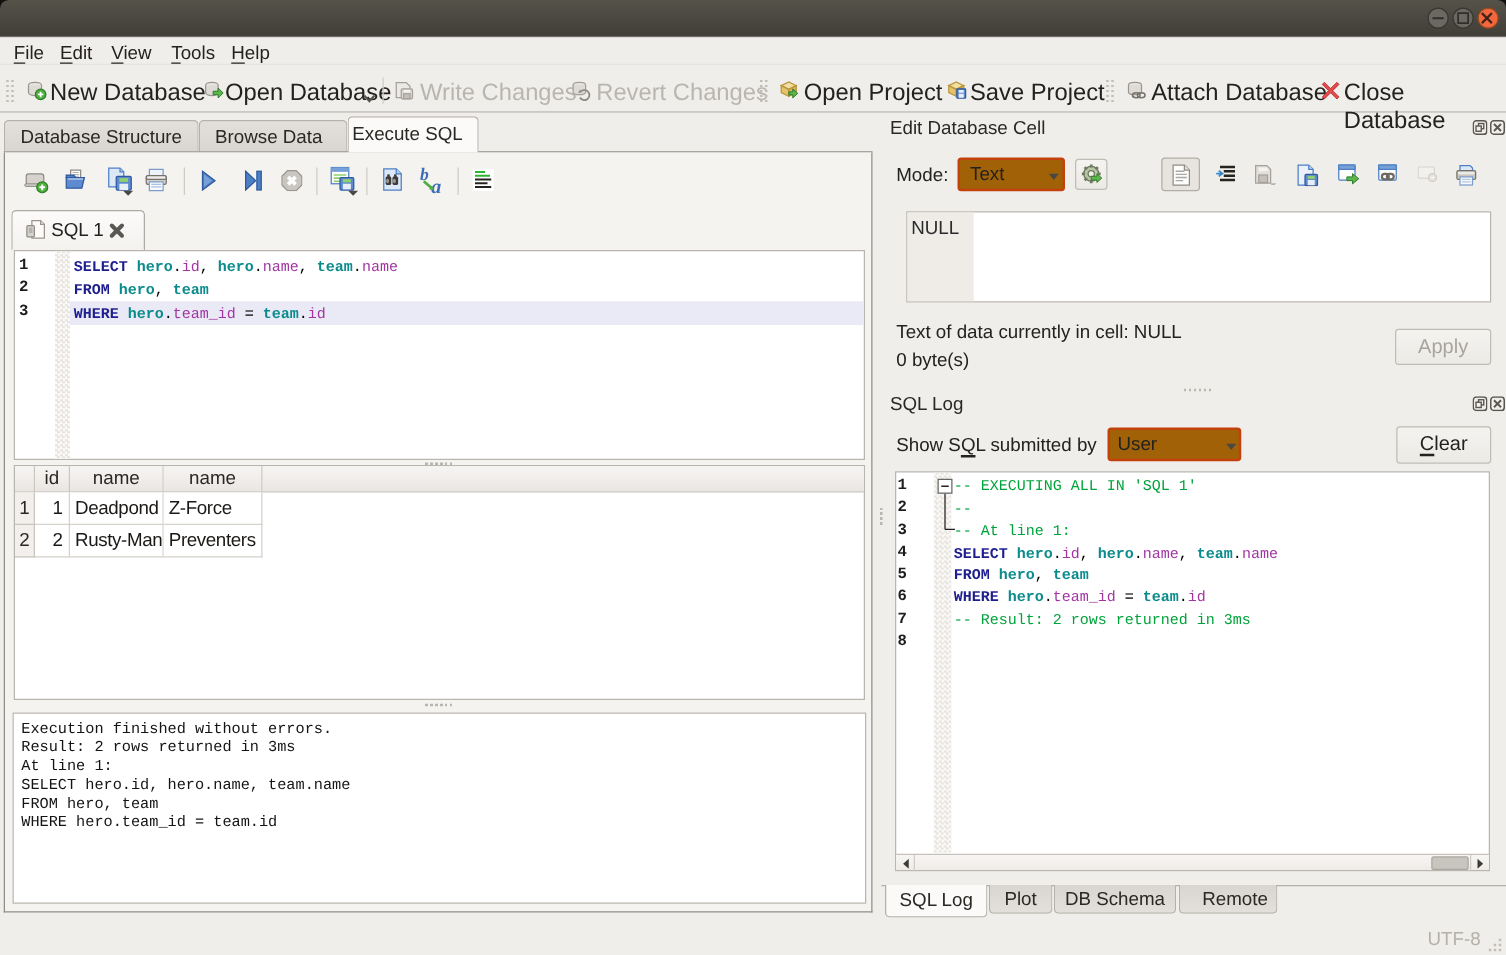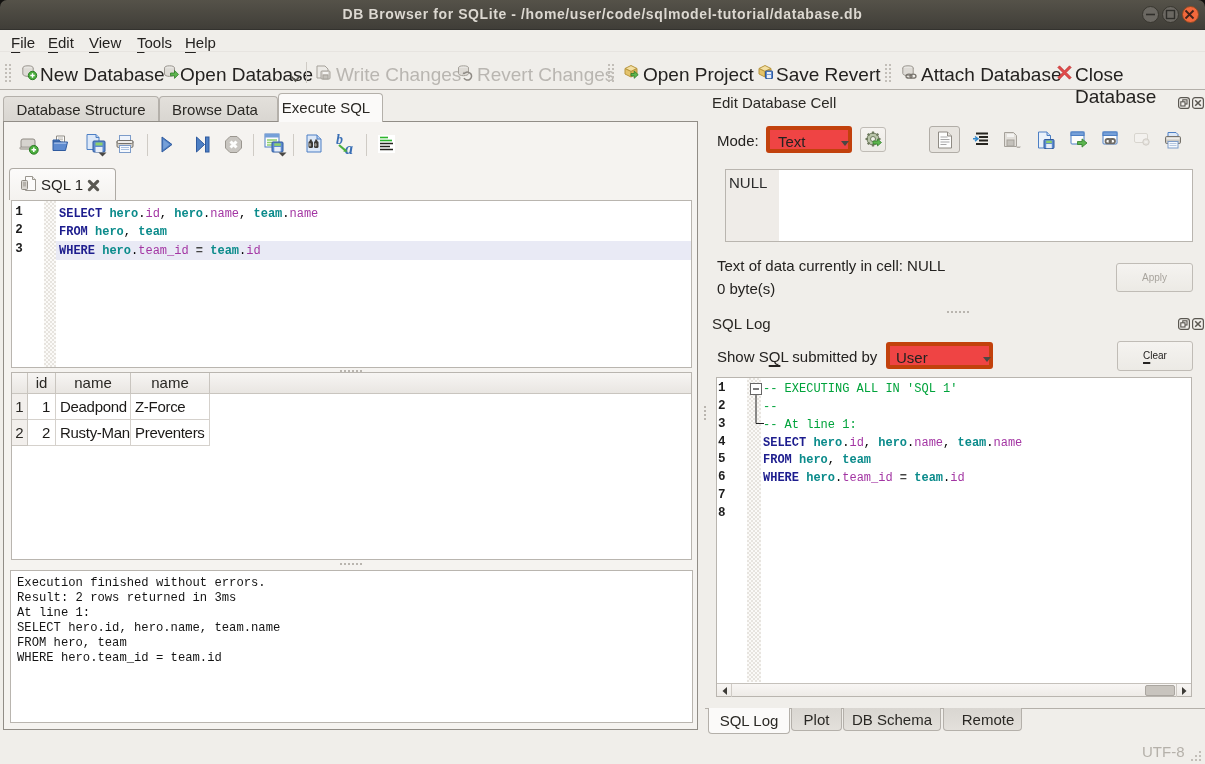--- a/index.html
+++ b/index.html
@@ -84,28 +84,28 @@
     background:repeating-linear-gradient(90deg,#b9b5af 0 2px, transparent 2px 4px); }
   .dots-v { position:absolute; width:2px; height:14px;
     background:repeating-linear-gradient(#b9b5af 0 2px, transparent 2px 4px); }
 
   
   .docktitle { position:absolute; font-size:15px; color:#2a2824; }
   .dockbtn { position:absolute; width:12px; height:12px; }
 
   .label15 { position:absolute; font-size:15px; color:#242220; }
 
-  .combo { position:absolute; background:#ef4444; border:4px solid #c2410c;
+  .combo { position:absolute; background:#a16207; border:2px solid #c2410c;
     border-radius:3px; font-size:15px; color:#242220; }
   .combo .arr { position:absolute; width:0; height:0;
     border-left:4.5px solid transparent; border-right:4.5px solid transparent;
     border-top:5px solid #4a4844; }
 
   .pushbtn { position:absolute; border:1px solid #c0bcb6; border-radius:3px;
-    background:linear-gradient(#f5f3f0,#eceae5); font-size:10px;
+    background:linear-gradient(#f5f3f0,#eceae5); font-size:16px;
     text-align:center; }
 
   #nullbox { left:725px; top:169px; width:468px; height:73px;
     border:1px solid #b9b5af; background:#fff; }
   #nullstrip { position:absolute; left:0; top:0; width:53px; height:71px; background:#efece8; }
   #nulltext { position:absolute; left:3px; top:4px; font-size:15px; font-weight:normal; color:#2b2b2b; }
 
   #logbox { left:716px; top:377px; width:476px; height:320px;
     border:1px solid #b9b5af; background:#fff; }
   #log-fold { position:absolute; left:30px; top:0; width:14px; height:304px;
@@ -132,21 +132,20 @@
 
   #utf8 { position:absolute; left:1142px; top:743px; font-size:15px; color:#b5b1aa; }
 </style>
 </head>
 <body>
 <div id="app">
 
   <div class="darkcorner" style="left:0;"></div>
   <div class="darkcorner" style="left:1197px;"></div>
   <div class="abs" id="titlebar"></div>
-  <div class="abs" id="title-text">DB Browser for SQLite - /home/user/code/sqlmodel-tutorial/database.db</div>
   <div class="abs winbtn" style="left:1142px;">
     <svg width="17" height="17">
         <line x1="4" y1="8.5" x2="13" y2="8.5" stroke="#2f2e2a" stroke-width="1.6"></line>
       </svg>
   </div>
   <div class="abs winbtn" style="left:1162px;">
     <svg width="17" height="17">
         <rect x="4.5" y="4.5" width="8" height="8" fill="none" stroke="#2f2e2a" stroke-width="1.4"></rect>
       </svg>
   </div>
@@ -210,21 +209,21 @@
     </svg>
     <span class="tbitem" style="left:643px;">Open Project</span>
     <svg class="tbicon" style="left:757px; top:8px;" width="17" height="17">
       <path d="M2 5.5 L8 2.5 L14 5.5 L8 8.5 Z" fill="#f3dfa2" stroke="#b8963e"></path>
       <path d="M2 5.5 V11 L8 14 V8.5 Z" fill="#e4c36c" stroke="#b8963e"></path>
       <path d="M14 5.5 V11 L8 14 V8.5 Z" fill="#d9b458" stroke="#b8963e"></path>
       <rect x="8.5" y="8" width="7" height="7.5" rx="0.5" fill="#5e8bd0" stroke="#2f5a9e"></rect>
       <rect x="10" y="12" width="4" height="3.2" fill="#e8eef8"></rect>
       <rect x="10" y="9" width="4" height="2.2" fill="#e8eef8"></rect>
     </svg>
-    <span class="tbitem" style="left:776px;">Save Revert</span>
+    <span class="tbitem" style="left:776px;">Save Project</span>
     <div class="tbhandle" style="left:885px;"></div>
     <div class="tbhandle" style="left:888.5px;"></div>
     <svg class="tbicon" style="left:901px; top:9px;" width="16" height="16">
       <ellipse cx="7" cy="4" rx="5.2" ry="2.2" fill="#e8e6e2" stroke="#9a968f"></ellipse>
       <path d="M1.8 4 V9.5 c0 1.2 2.3 2.2 5.2 2.2 s5.2 -1 5.2 -2.2 V4" fill="#dedbd6" stroke="#9a968f"></path>
       <ellipse cx="8" cy="12.2" rx="3" ry="2" fill="none" stroke="#77736c" stroke-width="1.3"></ellipse>
       <ellipse cx="12" cy="12.2" rx="3" ry="2" fill="none" stroke="#77736c" stroke-width="1.3"></ellipse>
     </svg>
     <span class="tbitem" style="left:921px;">Attach Database</span>
     <svg class="tbicon" style="left:1057px; top:10px;" width="15" height="15">
@@ -498,20 +497,21 @@
       <line x1="4" y1="7" x2="10" y2="7" stroke="#222" stroke-width="1.2"></line>
       <line x1="7" y1="13" x2="7" y2="41.5" stroke="#222" stroke-width="1"></line>
       <line x1="7" y1="41.5" x2="15" y2="41.5" stroke="#222" stroke-width="1"></line>
     </svg>
     <div class="logline cmt" style="top:3.2px;">-- EXECUTING ALL IN 'SQL 1'</div>
     <div class="logline cmt" style="top:21px;">--</div>
     <div class="logline cmt" style="top:38.8px;">-- At line 1:</div>
     <div class="logline" style="top:56.5px;"><span class="kw">SELECT</span> <span class="tbl">hero</span>.<span class="idf">id</span>, <span class="tbl">hero</span>.<span class="idf">name</span>, <span class="tbl">team</span>.<span class="idf">name</span></div>
     <div class="logline" style="top:74.3px;"><span class="kw">FROM</span> <span class="tbl">hero</span>, <span class="tbl">team</span></div>
     <div class="logline" style="top:92.1px;"><span class="kw">WHERE</span> <span class="tbl">hero</span>.<span class="idf">team_id</span> <b style="color:#444">=</b> <span class="tbl">team</span>.<span class="idf">id</span></div>
+    <div class="logline cmt" style="top:109.9px;">-- Result: 2 rows returned in 3ms</div>
     <div id="hscroll">
       <svg class="abs" style="left:4px; top:3px;" width="8" height="8">
           <path d="M6 0 L1.5 4 L6 8 Z" fill="#3c3a36"></path>
         </svg>
       <div class="sep" style="left:14px;"></div>
       <div id="hthumb"></div>
       <div class="sep" style="left:459px;"></div>
       <svg class="abs" style="left:463px; top:3px;" width="8" height="8">
           <path d="M2 0 L6.5 4 L2 8 Z" fill="#3c3a36"></path>
         </svg>

